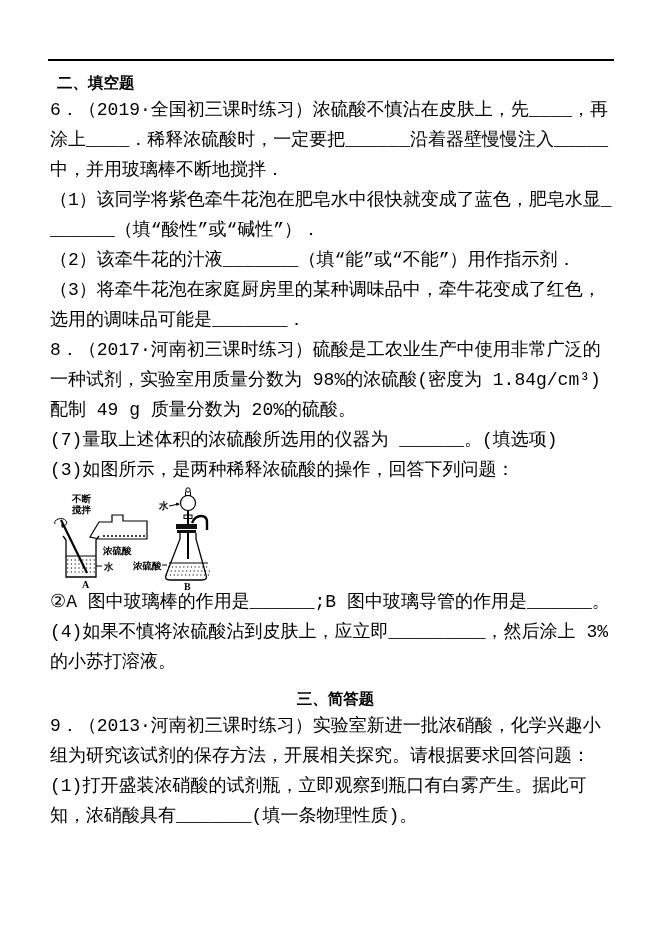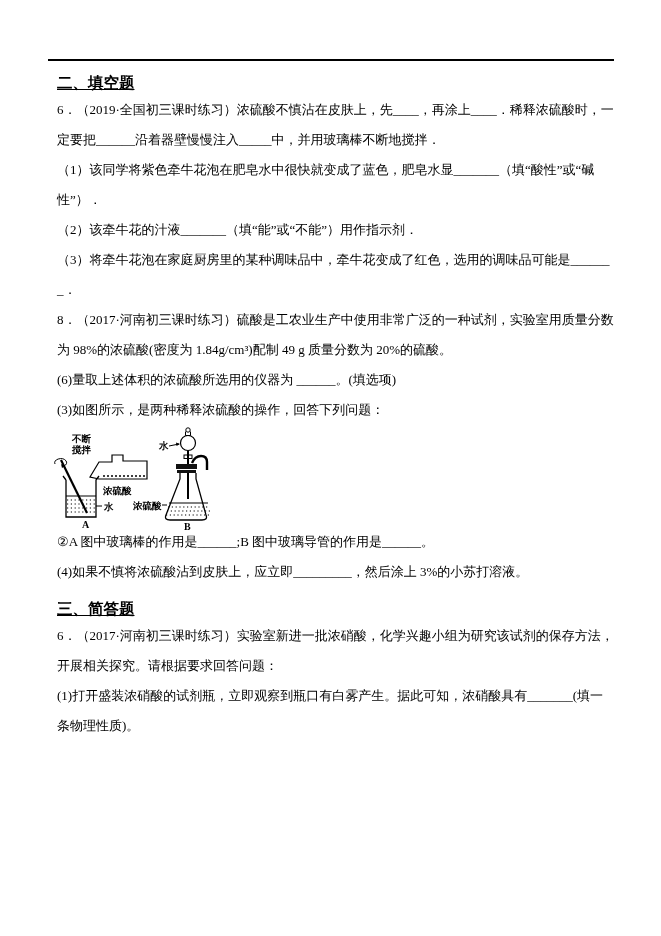--- a/index.html
+++ b/index.html
@@ -6,27 +6,27 @@
   body{
     width:661px;height:936px;overflow:hidden;
     background:#ffffff;color:#000000;
     font-family:"Liberation Serif","DejaVu Serif",serif;
   }
   .page{padding:59px 47px 0 48px;}
   .topline{
     border:none;border-top:2px solid #000;height:0;margin:0;
   }
   .sec-h{
-    font-size:15.5px;font-weight:bold;text-decoration:underline;
+    font-size:15.5px;font-weight:bold;
     line-height:24px;margin:10px 0 0 9px;
   }
-  .sec-h.later{margin-top:10px;}
+  .sec-h.later{margin-top:10px;text-align:center;}
   p.t{
-    font-size:13px;line-height:30px;margin:0 0 0 9px;
-    white-space:pre-wrap;word-break:break-all;
+    font-size:18px;line-height:30px;margin:0 0 0 2px;
+    white-space:pre-wrap;word-break:break-all;font-family:Liberation Mono, monospace;
   }
   .diagram-wrap{margin:2px 0 0 5px;height:100px;font-weight:bold;}
   .diagram-wrap svg{display:block;}
   .dlabel{font-size:9.5px;font-family:"Liberation Serif","DejaVu Serif",serif;}
   .dletter{font-size:10px;font-family:"Liberation Serif","DejaVu Serif",serif;}
 </style>
 </head>
 <body>
 
 <div class="page">
@@ -35,21 +35,21 @@
 
   <div class="sec-h">二、填空题</div>
 
   <p class="t">6．（2019·全国初三课时练习）浓硫酸不慎沾在皮肤上，先____，再涂上____．稀释浓硫酸时，一定要把______沿着器壁慢慢注入_____中，并用玻璃棒不断地搅拌．</p>
 
   <p class="t">（1）该同学将紫色牵牛花泡在肥皂水中很快就变成了蓝色，肥皂水显_______（填“酸性”或“碱性”）．</p>
   <p class="t">（2）该牵牛花的汁液_______（填“能”或“不能”）用作指示剂．</p>
   <p class="t">（3）将牵牛花泡在家庭厨房里的某种调味品中，牵牛花变成了红色，选用的调味品可能是_______．</p>
 
   <p class="t">8．（2017·河南初三课时练习）硫酸是工农业生产中使用非常广泛的一种试剂，实验室用质量分数为 98%的浓硫酸(密度为 1.84g/cm³)配制 49 g 质量分数为 20%的硫酸。</p>
-  <p class="t">(6)量取上述体积的浓硫酸所选用的仪器为 ______。(填选项)</p>
+  <p class="t">(7)量取上述体积的浓硫酸所选用的仪器为 ______。(填选项)</p>
   <p class="t">(3)如图所示，是两种稀释浓硫酸的操作，回答下列问题：</p>
 
   <div class="diagram-wrap">
     <svg width="185" height="105" viewBox="0 0 185 105" xmlns="http://www.w3.org/2000/svg">
 
       <g stroke="#000" fill="none">
 
         <path d="M2,37 a6,4 0 1 1 9,2" stroke-width="1"></path>
         <path d="M12,39 l-4,-2 l1,4 z" fill="#000" stroke="none"></path>
 
@@ -110,16 +110,16 @@
       <text class="dlabel" x="80" y="82">浓硫酸</text>
       <text class="dletter" x="131" y="103">B</text>
     </svg>
   </div>
 
   <p class="t">②A 图中玻璃棒的作用是______;B 图中玻璃导管的作用是______。</p>
   <p class="t">(4)如果不慎将浓硫酸沾到皮肤上，应立即_________，然后涂上 3%的小苏打溶液。</p>
 
   <div class="sec-h later">三、简答题</div>
 
-  <p class="t">6．（2017·河南初三课时练习）实验室新进一批浓硝酸，化学兴趣小组为研究该试剂的保存方法，开展相关探究。请根据要求回答问题：</p>
+  <p class="t">9．（2013·河南初三课时练习）实验室新进一批浓硝酸，化学兴趣小组为研究该试剂的保存方法，开展相关探究。请根据要求回答问题：</p>
   <p class="t">(1)打开盛装浓硝酸的试剂瓶，立即观察到瓶口有白雾产生。据此可知，浓硝酸具有_______(填一条物理性质)。</p>
 
 </div>
 
 </body></html>

